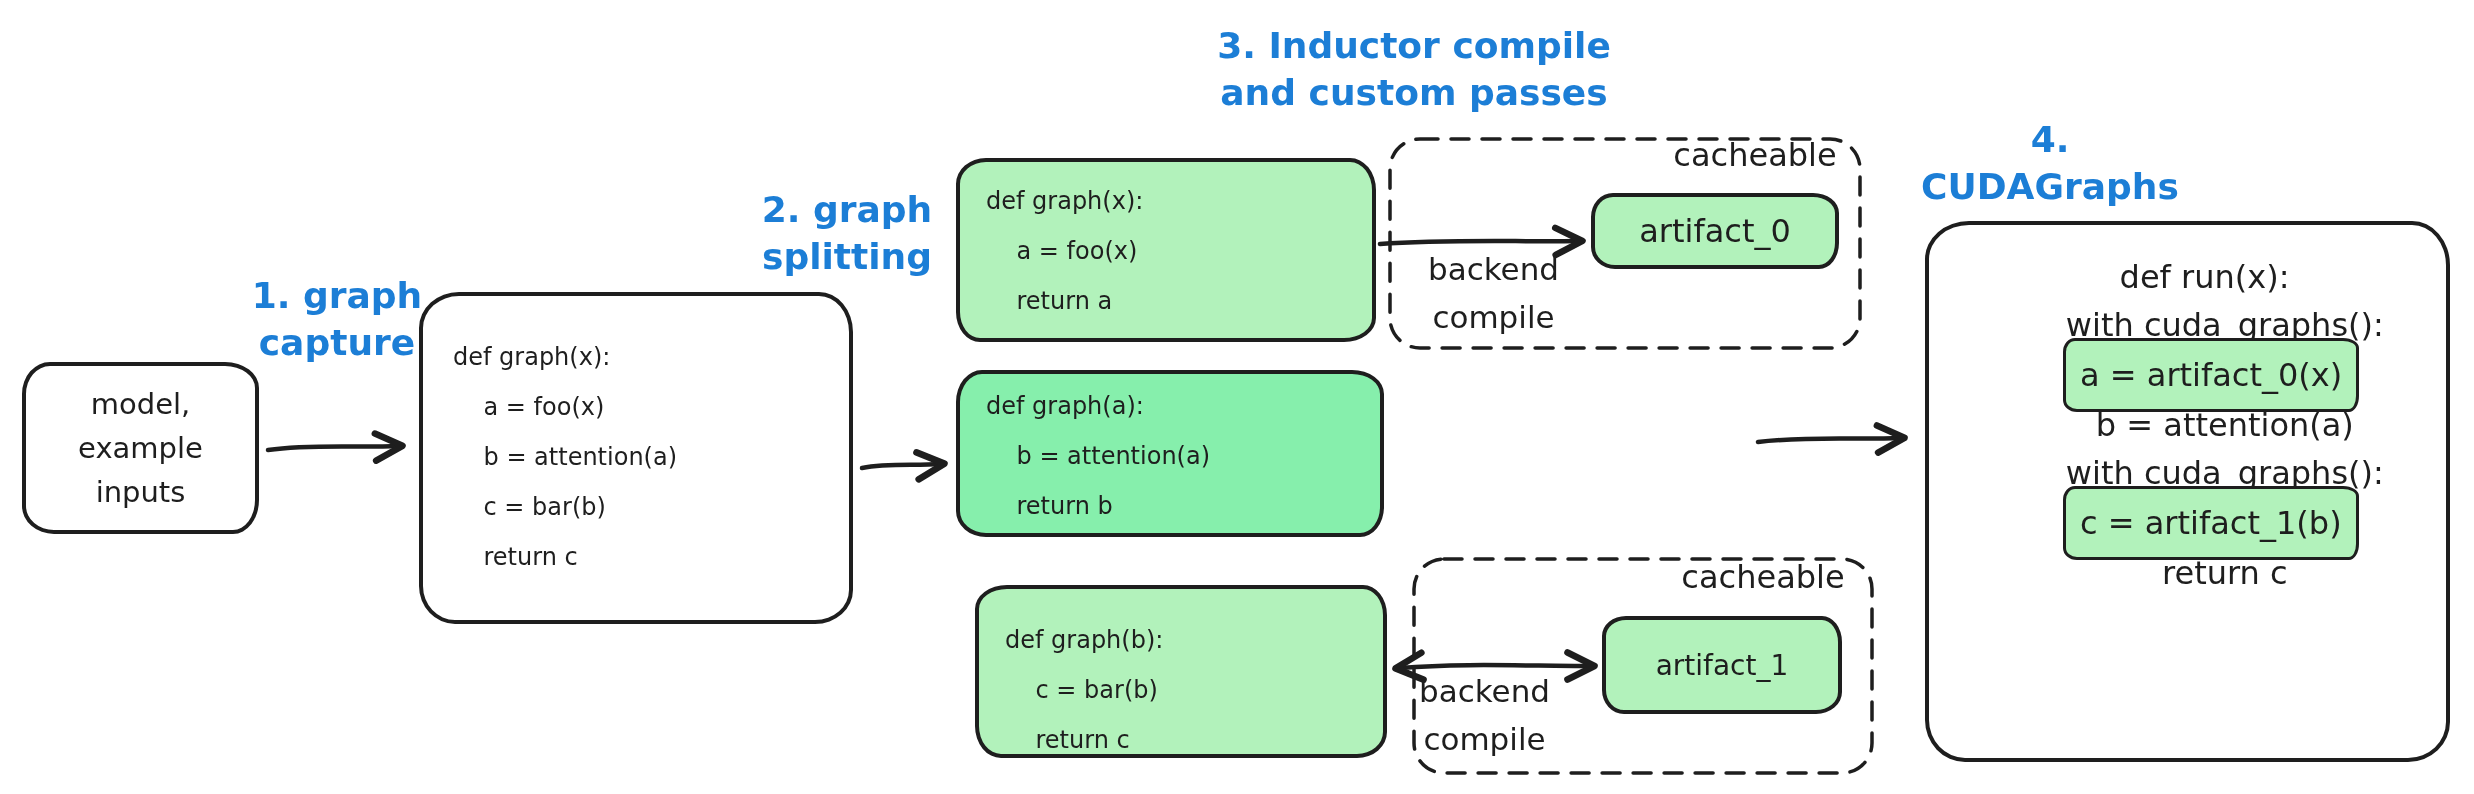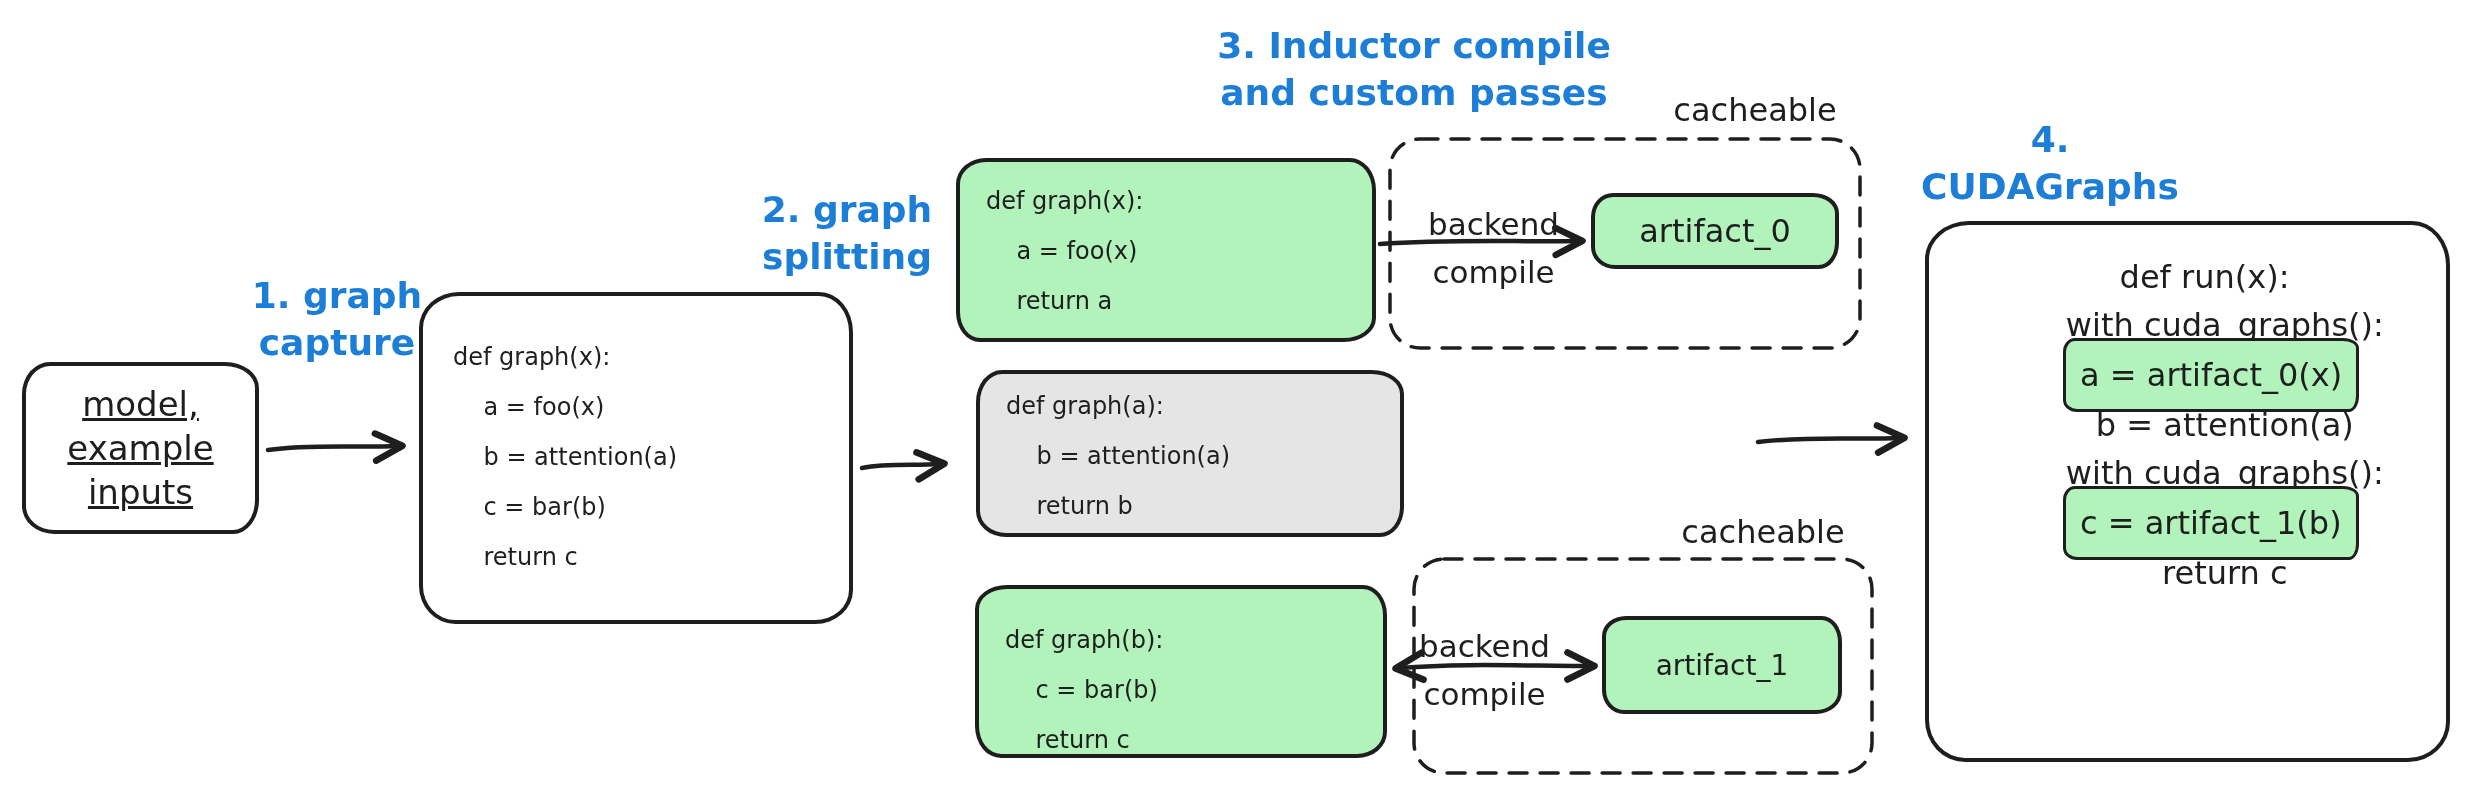--- a/index.html
+++ b/index.html
@@ -4,31 +4,31 @@
 <style>
   * { box-sizing: border-box; margin: 0; padding: 0; }
   html, body { background: #ffffff; }
   body { font-family: "DejaVu Sans", "Liberation Sans", sans-serif; color: #1e1e1e; }
 
   #canvas { position: relative; width: 2474px; height: 794px; background: #ffffff; overflow: hidden; }
   #arrows { position: absolute; left: 0; top: 0; pointer-events: none; }
 
   .node { position: absolute; border: 4px solid #1e1e1e; background: #ffffff; }
   .green { background: #b2f2bb; }
-  .red { background: #e5e5e5; margin-left: 20px; }
+  .red { background: #86efac; }
 
   .code-line { font-size: 24px; line-height: 50px; white-space: pre; }
 
   .step-label { position: absolute; color: #1c7ed6; font-weight: 600; font-size: 36px; line-height: 47px; text-align: center; }
-  .ink-label  { position: absolute; color: #1e1e1e; font-size: 32px; line-height: 48px; text-align: center; }
+  .ink-label  { position: absolute; color: #1e1e1e; font-size: 32px; line-height: 48px; text-align: center; margin-top: 45px; }
 
   #model-box { left: 22px; top: 362px; width: 237px; height: 172px;
     border-radius: 28px 34px 26px 32px / 32px 26px 34px 28px;
     display: flex; flex-direction: column; align-items: center; justify-content: center;
-    font-size: 34px; line-height: 44px; text-decoration: underline; }
+    font-size: 29px; line-height: 44px; }
 
   #captured-box { left: 419px; top: 292px; width: 434px; height: 332px;
     padding: 36px 0 0 30px; border-radius: 40px 34px 38px 36px / 36px 40px 34px 38px; }
 
   #sub-foo-box  { left: 956px; top: 158px; width: 420px; height: 184px; padding: 14px 0 0 26px;
     border-radius: 30px 26px 32px 24px / 26px 32px 24px 30px; }
   #sub-attn-box { left: 956px; top: 370px; width: 428px; height: 167px; padding: 7px 0 0 26px;
     border-radius: 26px 32px 24px 30px / 32px 24px 30px 26px; }
   #sub-bar-box  { left: 975px; top: 585px; width: 412px; height: 173px; padding: 26px 0 0 26px;
     border-radius: 32px 24px 30px 26px / 24px 30px 26px 32px; }

